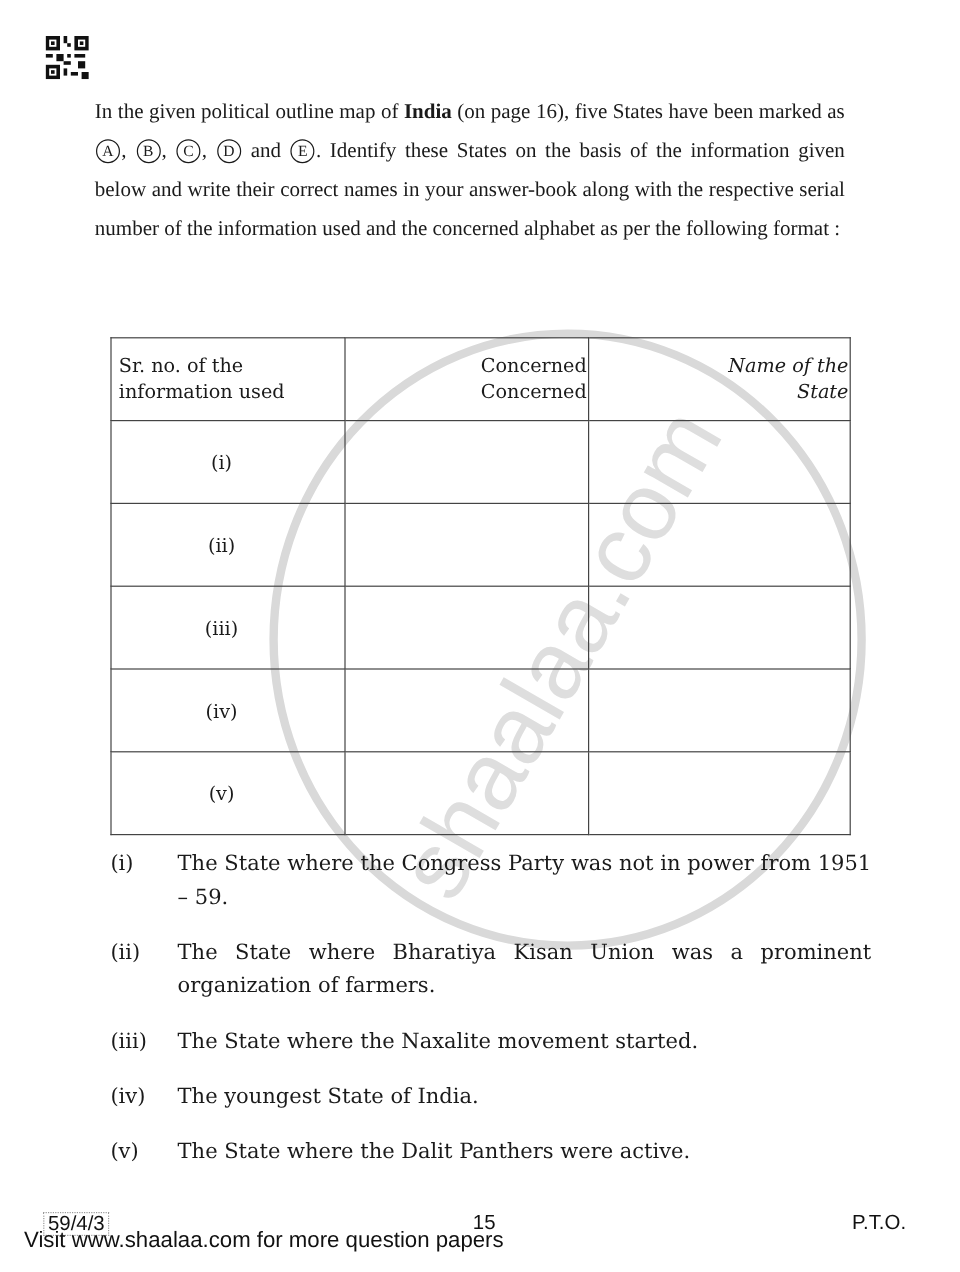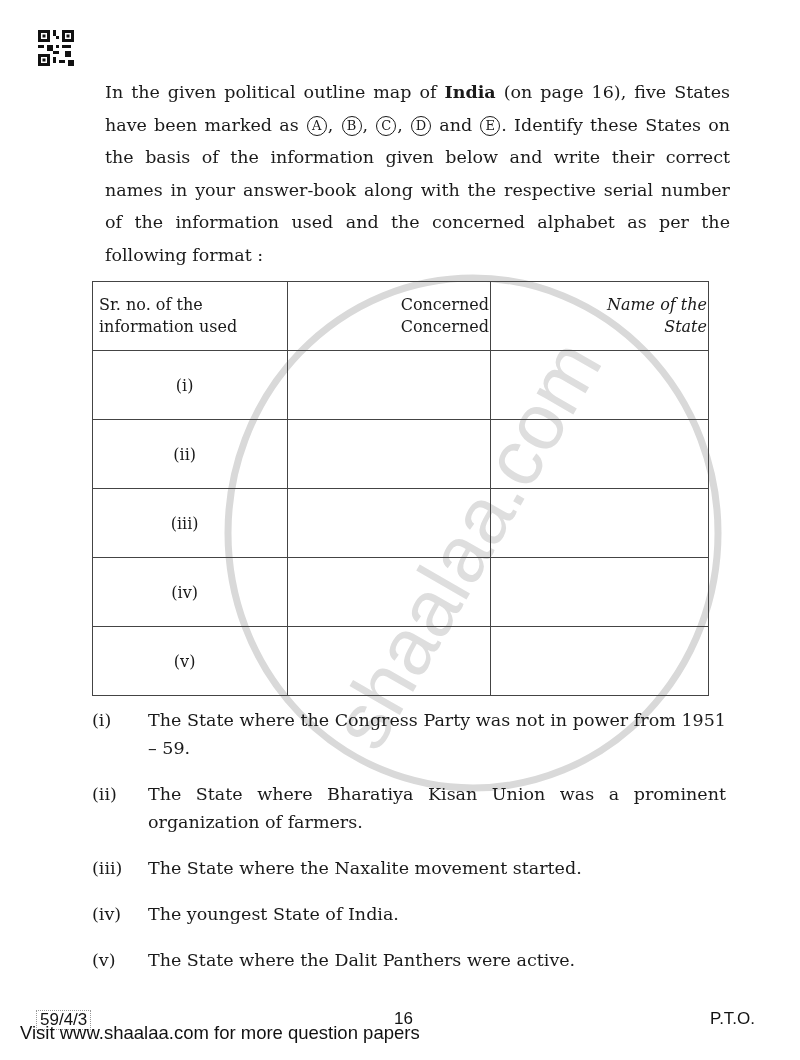--- a/index.html
+++ b/index.html
@@ -1,18 +1,18 @@
 <!DOCTYPE html>
 <html><head>
 <meta charset="utf-8">
 <style>
   html, body { margin: 0; padding: 0; background: #ffffff; }
   body { width: 800px; height: 1060px; position: relative; overflow: hidden; font-family: "DejaVu Serif", serif; color: #1a1a1a; }
   .qr { position: absolute; left: 38px; top: 30px; width: 36px; height: 36px; }
-  .intro { position: absolute; left: 105px; top: 76px; width: 625px; font-size: 17.5px; line-height: 32.5px; text-align: justify; }
+  .intro { position: absolute; left: 79px; top: 76px; width: 625px; font-size: 17.5px; line-height: 32.5px; text-align: justify; font-family: Liberation Serif, serif; }
   .intro b { font-weight: bold; }
   .circ { display: inline-block; width: 18px; height: 18px; border: 1.2px solid #1a1a1a; border-radius: 50%; font-size: 13px; line-height: 18px; text-align: center; vertical-align: 1px; margin: 0 1px; }
   table.fmt { position: absolute; left: 92px; top: 281px; width: 617px; border-collapse: collapse; font-size: 16px; }
   table.fmt td, table.fmt th { border: 1px solid #444; font-weight: normal; }
   table.fmt th { height: 66px; line-height: 22px; vertical-align: middle; }
   table.fmt td { height: 66px; text-align: center; vertical-align: middle; }
   .c1 { width: 190px; } .c2 { width: 203px; } .c3 { width: 220px; font-style: italic; }
   .h1 { text-align: left; padding-left: 6px; }
   .h2, .h3 { text-align: right; }
   .cell-sr { padding-right: 12px; }
@@ -115,16 +115,16 @@
       <span class="txt">The youngest State of India.</span>
     </div>
   <div class="item">
       <span class="num">(v)</span>
       <span class="txt">The State where the Dalit Panthers were active.</span>
     </div>
 </div>
 
 <div class="footer">
   <span class="code">59/4/3</span>
-  <span class="pageno">16</span>
+  <span class="pageno">15</span>
   <span class="pto">P.T.O.</span>
   <span class="visit">Visit www.shaalaa.com for more question papers</span>
 </div>
 
 </body></html>

